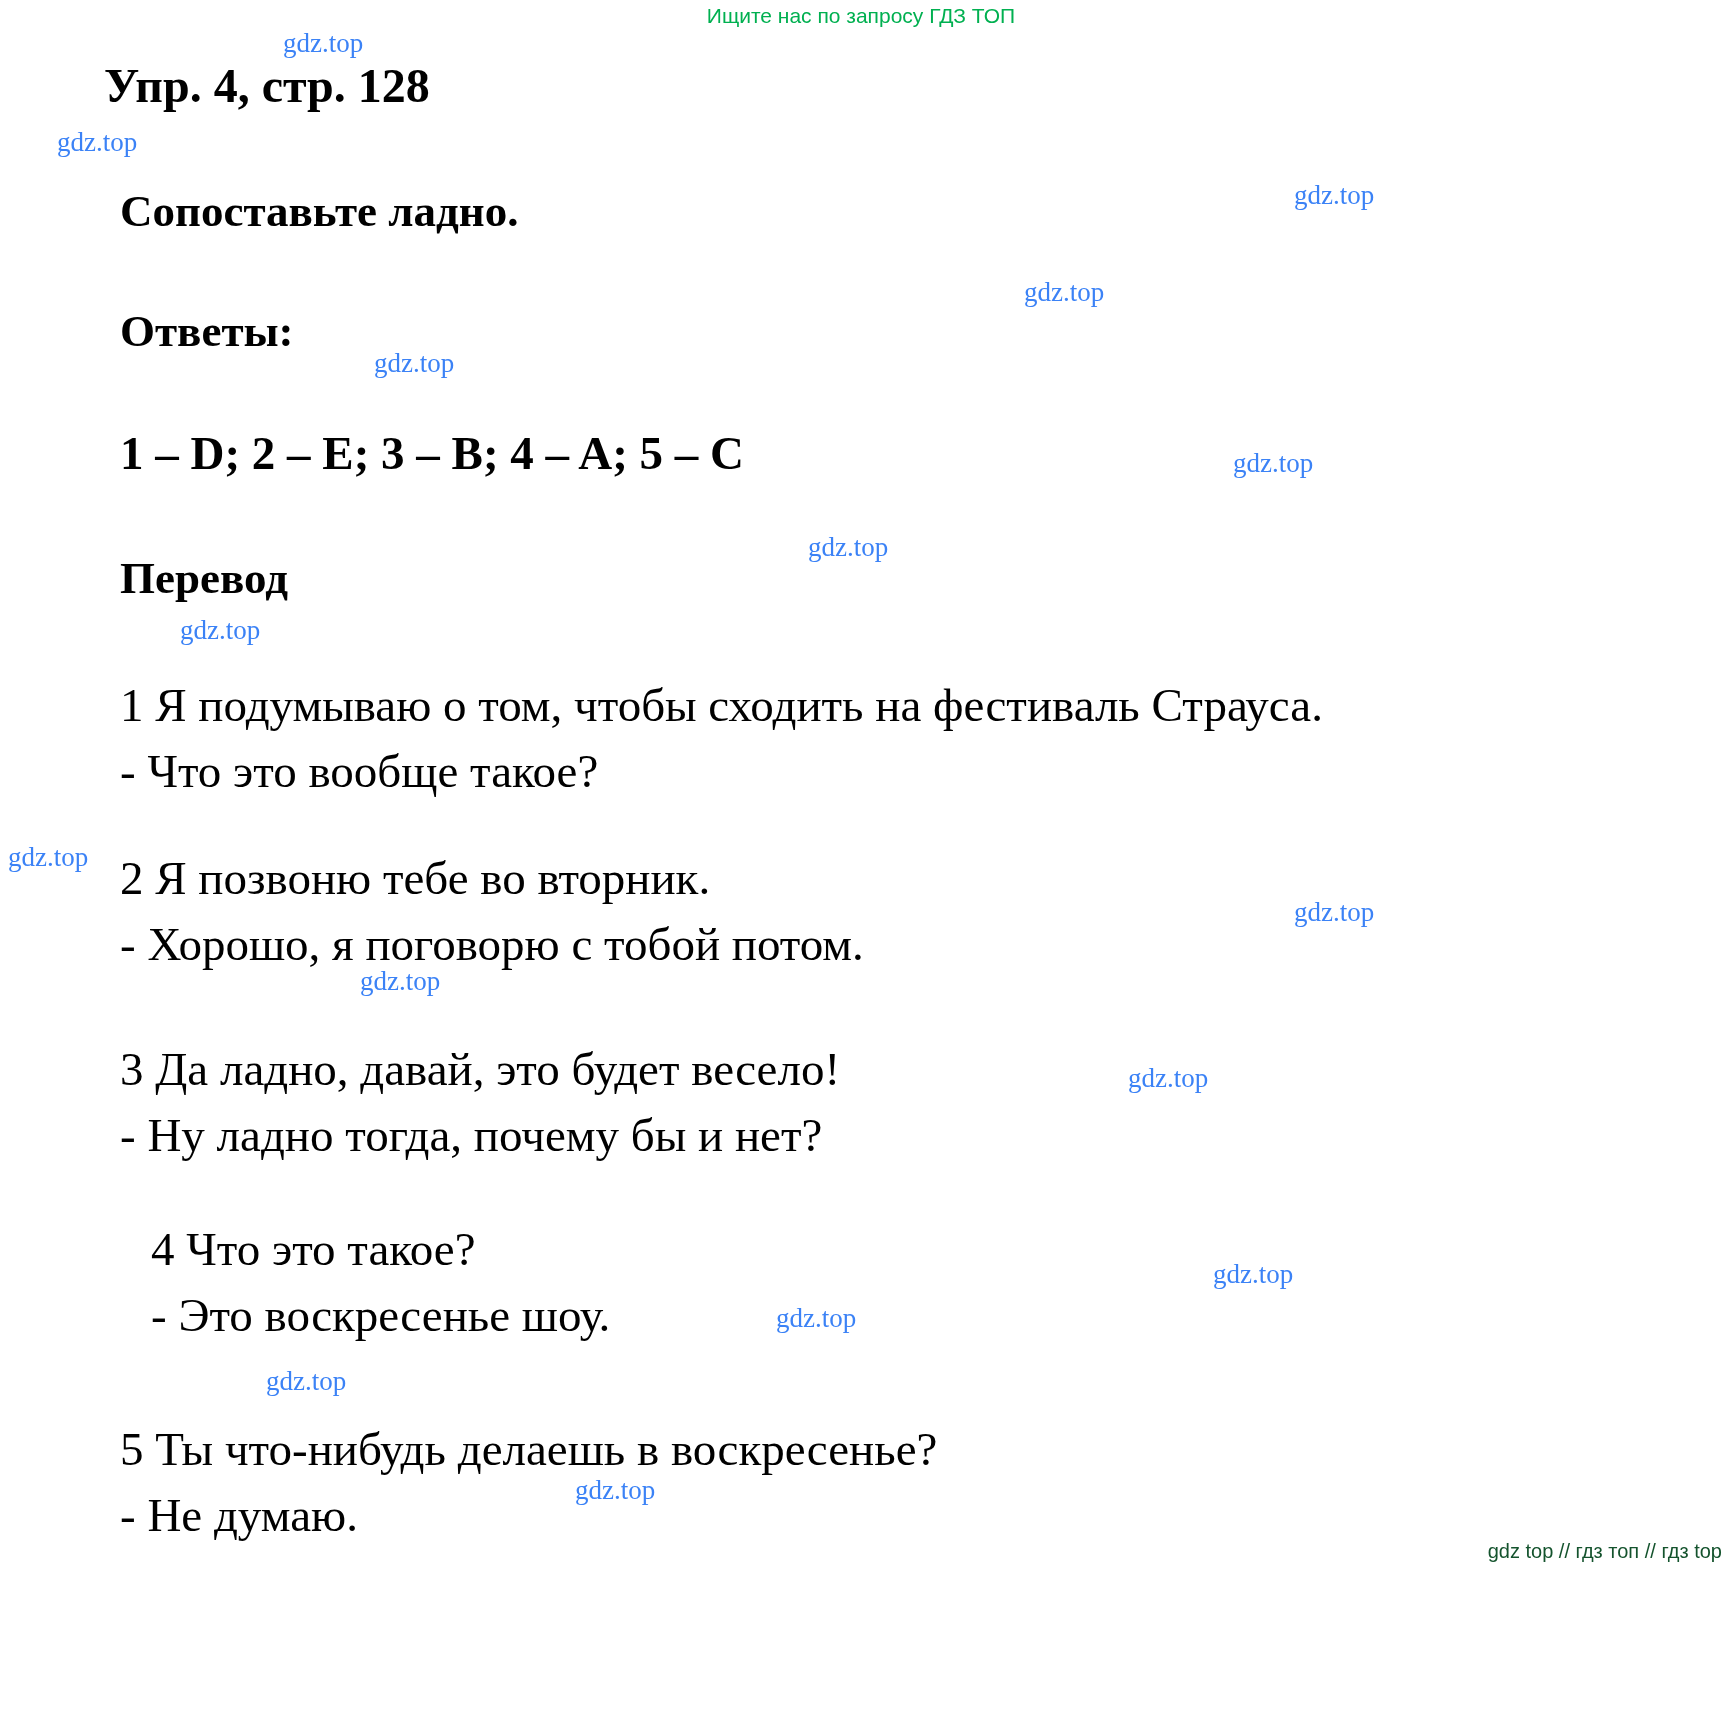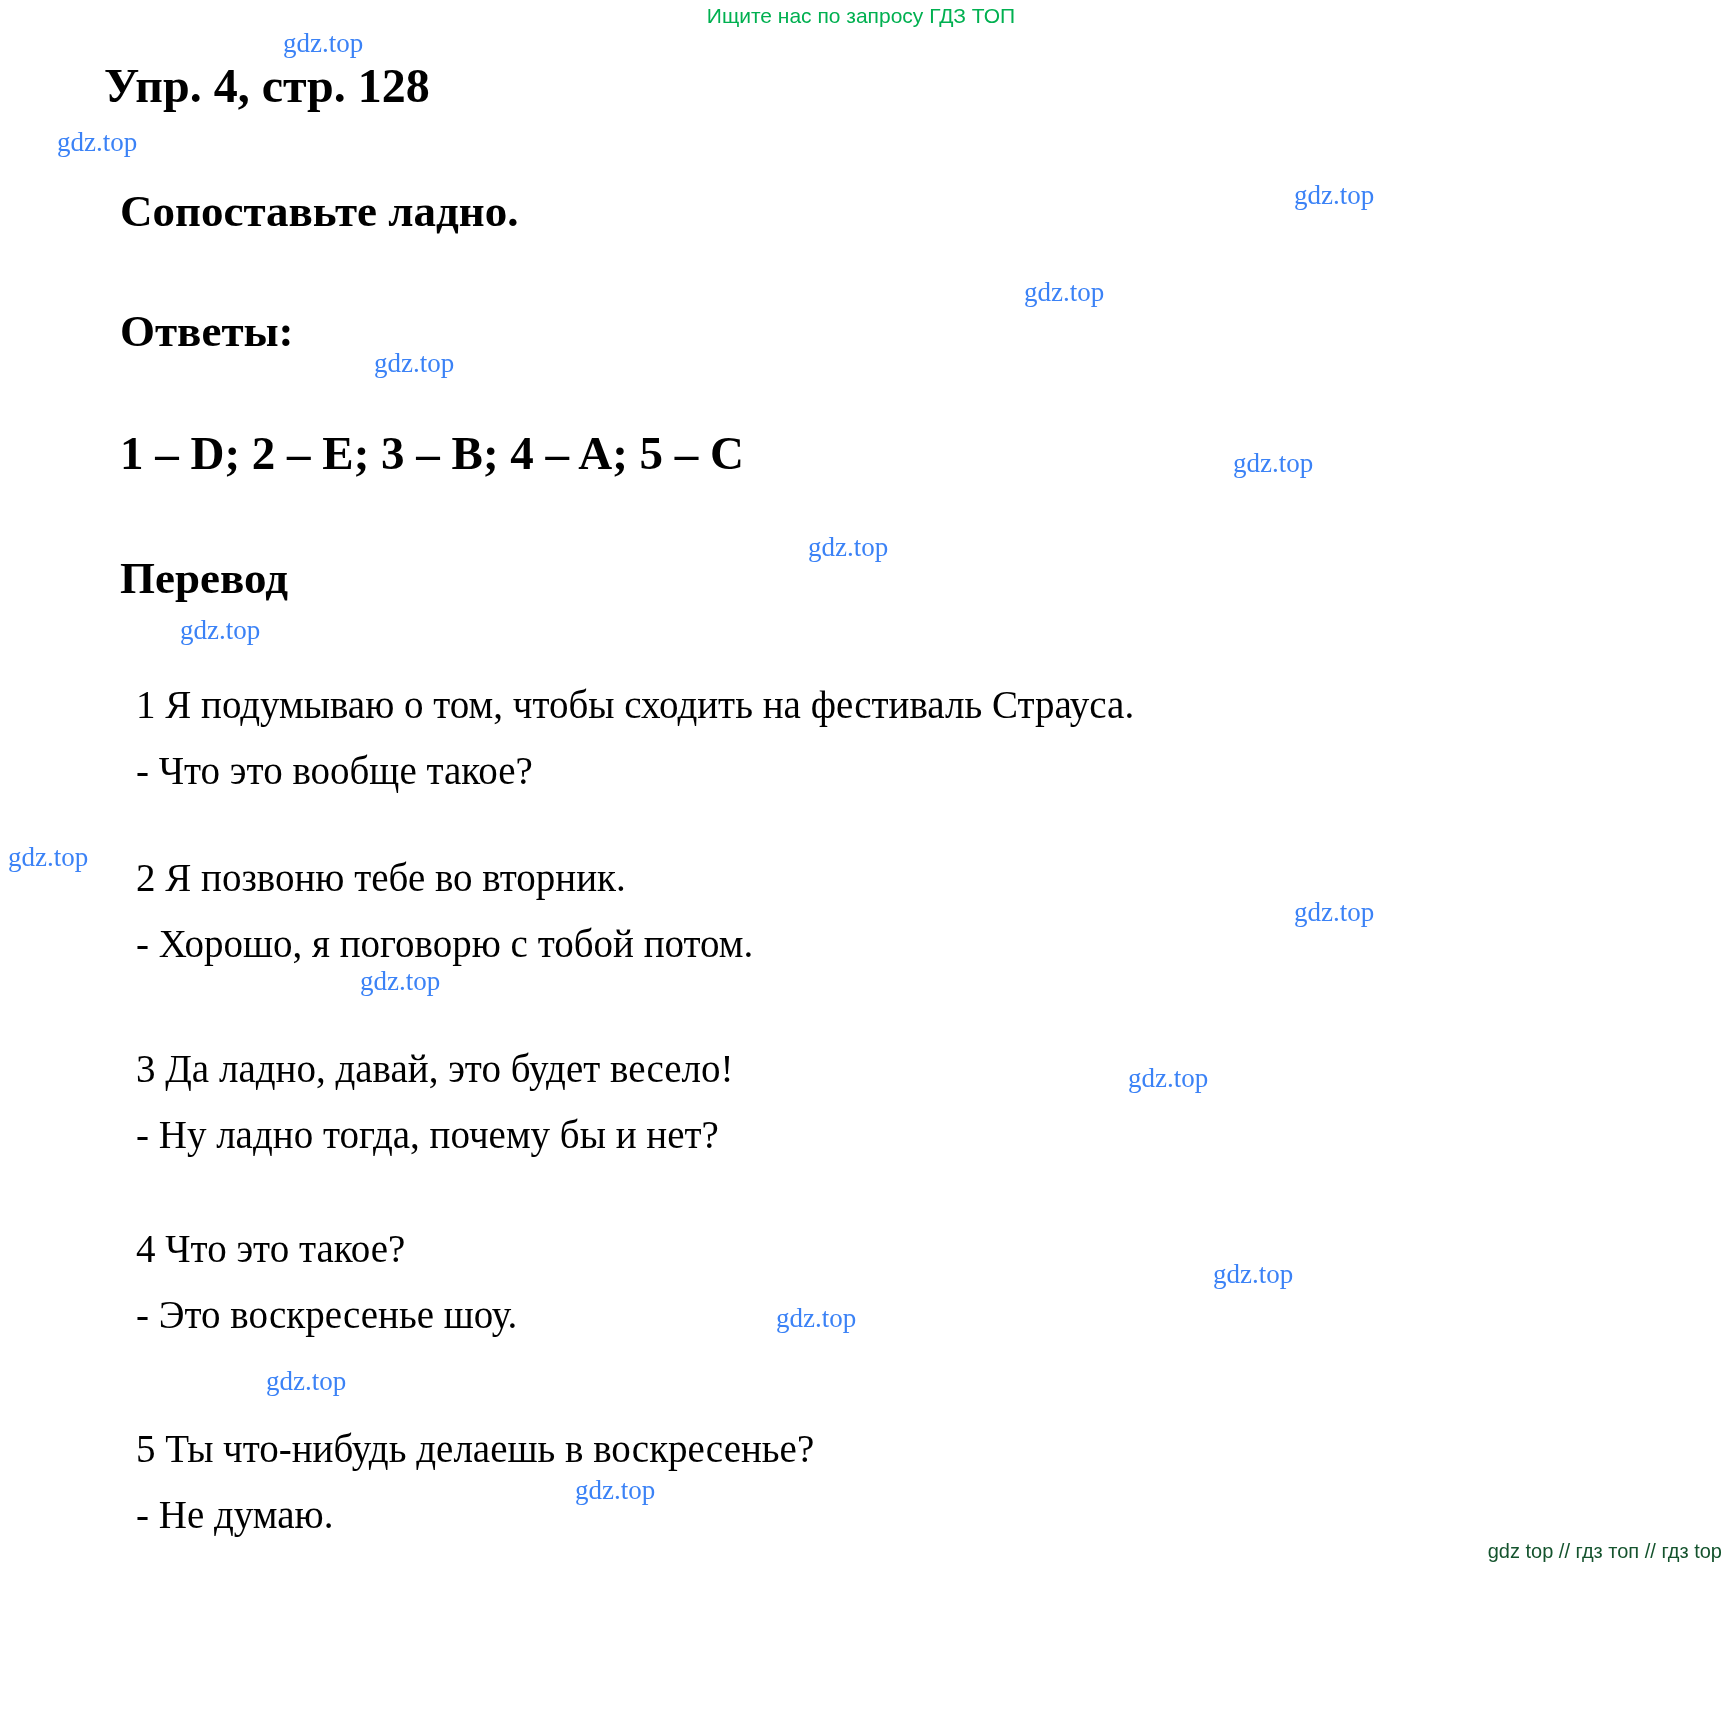--- a/index.html
+++ b/index.html
@@ -41,28 +41,28 @@
   }
   .task-heading { left: 120px; top: 185px; }
   .answers-heading { left: 120px; top: 305px; }
   .answers-line {
     left: 120px; top: 426px;
     font-size: 47px;
     font-weight: bold;
   }
   .translation-heading { left: 120px; top: 552px; }
   .tr-item {
-    left: 136px;
-    font-size: 39px;
+    left: 120px;
+    font-size: 47px;
     line-height: 66px;
   }
   .tr-item-1 { top: 672px; }
   .tr-item-2 { top: 845px; }
   .tr-item-3 { top: 1036px; }
-  .tr-item-4 { top: 1216px; }
+  .tr-item-4 { top: 1216px; margin-left: 31px; }
   .tr-item-5 { top: 1416px; }
   .footer {
     position: absolute;
     top: 1540px;
     left: 0;
     width: 100%;
     text-align: right;
     font-family: "Liberation Sans", sans-serif;
     font-size: 20px;
     color: #14532d;

